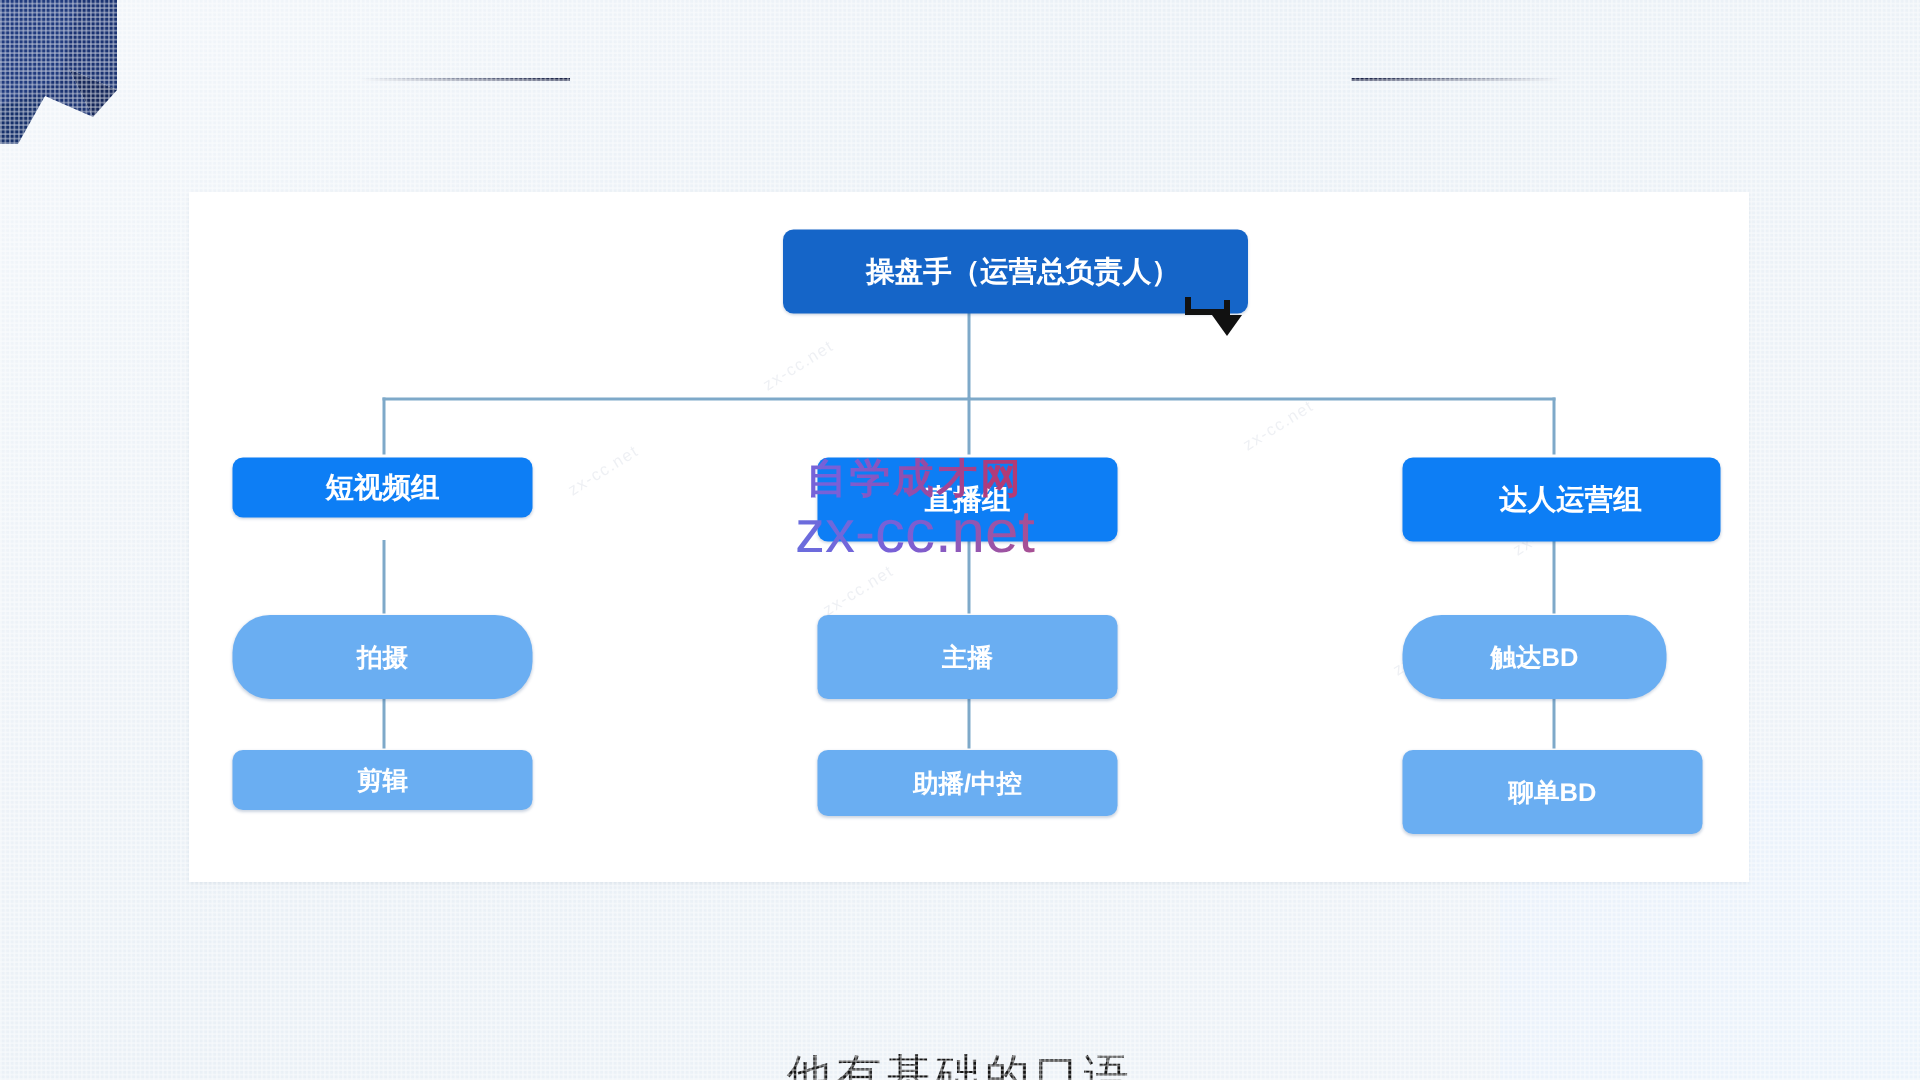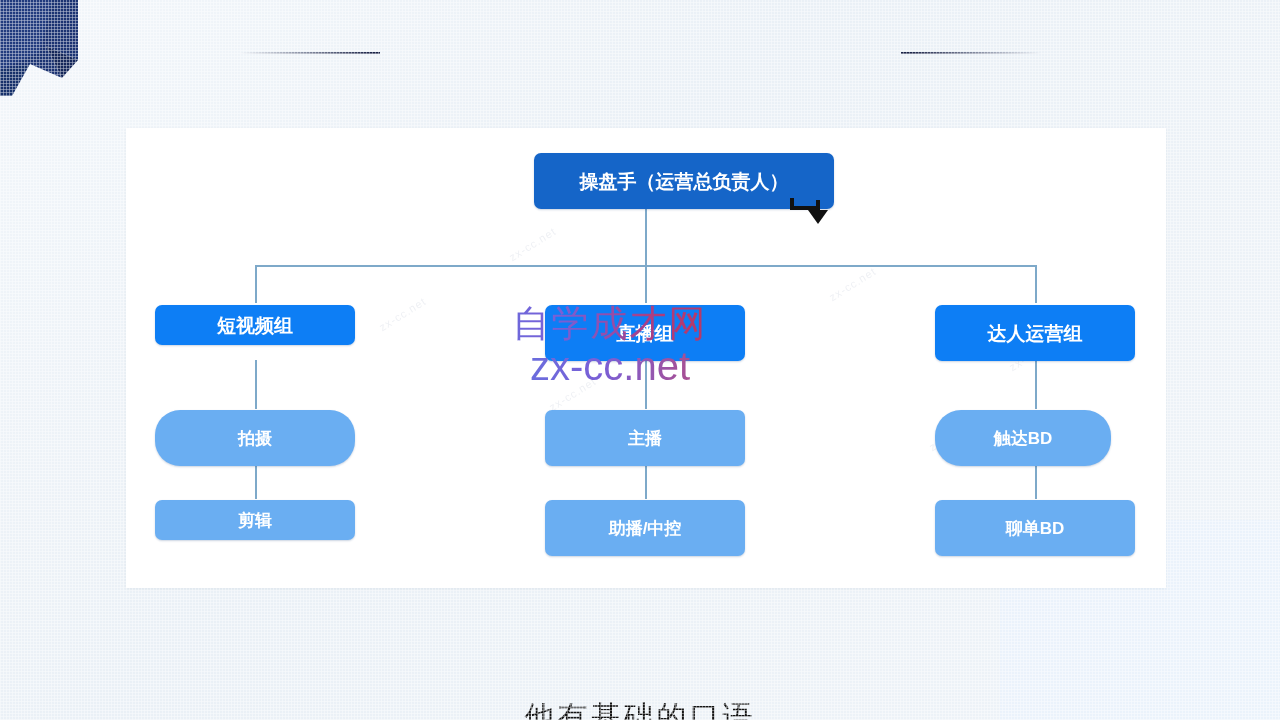--- a/index.html
+++ b/index.html
@@ -152,22 +152,22 @@
   
   .watermark{
     position:absolute;
     z-index:5;
     text-align:center;
     pointer-events:none;
     user-select:none;
     white-space:nowrap;
   }
   .wm-line1{
-    font-size: 37px;
-    font-weight: 400;
+    font-size: 27px;
+    font-weight: 700;
     letter-spacing: 2px;
     background: linear-gradient(to right, #4e7ee8 0%, #7a5fd6 38%, #b03b7a 62%, #c9363a 100%);
     -webkit-background-clip: text;
     background-clip: text;
     color: transparent;
     line-height: 1.05;
   }
   .wm-line2{
     font-size: 40px;
     font-weight: 500;
@@ -244,32 +244,32 @@
     <div class="line v" style="left:909px; top:137px; height:38px;"></div>
 
     <div class="line v" style="left:129px; top:232px; height:49px;"></div>
     <div class="line v" style="left:519px; top:232px; height:49px;"></div>
     <div class="line v" style="left:909px; top:232px; height:49px;"></div>
 
     <div class="line v" style="left:129px; top:337px; height:34px;"></div>
     <div class="line v" style="left:519px; top:337px; height:34px;"></div>
     <div class="line v" style="left:909px; top:337px; height:34px;"></div>
 
-    <div class="node root" style="left:408px; top:25px; width:300px; height:56px;">操盘手（运营总负责人）</div>
+    <div class="node root" style="left:396px; top:25px; width:300px; height:56px;padding-left:10px;">操盘手（运营总负责人）</div>
 
     <div class="node group" style="left:29px; top:177px; width:200px; height:40px;">短视频组</div>
     <div class="node group" style="left:419px; top:177px; width:200px; height:56px;">直播组</div>
-    <div class="node group" style="left:809px; top:177px; width:200px; height:56px;">达人运营组</div>
+    <div class="node group" style="left:809px; top:177px; width:200px; height:56px;padding-left:12px;">达人运营组</div>
 
     <div class="node leaf" style="left:29px; top:282px; width:200px; height:56px;border-radius:25px;">拍摄</div>
     <div class="node leaf" style="left:419px; top:282px; width:200px; height:56px;">主播</div>
     <div class="node leaf" style="left:809px; top:282px; width:176px; height:56px;border-radius:26px;">触达BD</div>
 
     <div class="node leaf" style="left:29px; top:372px; width:200px; height:40px;">剪辑</div>
-    <div class="node leaf" style="left:419px; top:372px; width:200px; height:56px;">助播/中控</div>
+    <div class="node leaf" style="left:419px; top:372px; width:200px; height:44px;">助播/中控</div>
     <div class="node leaf" style="left:809px; top:372px; width:200px; height:56px;">聊单BD</div>
 
     <div class="arrow-anno" style="left:664px; top:34px;">
       <svg width="52" height="62" viewBox="0 0 52 62">
         <path d="M2 36 L2 46 L28 46 L28 40" stroke="#111111" stroke-width="4" fill="none"></path>
         <path d="M28 38 L28 50" stroke="#111111" stroke-width="4" fill="none"></path>
         <polygon points="18,48 38,48 28,62" fill="#111111"></polygon>
       </svg>
     </div>
   </div>

